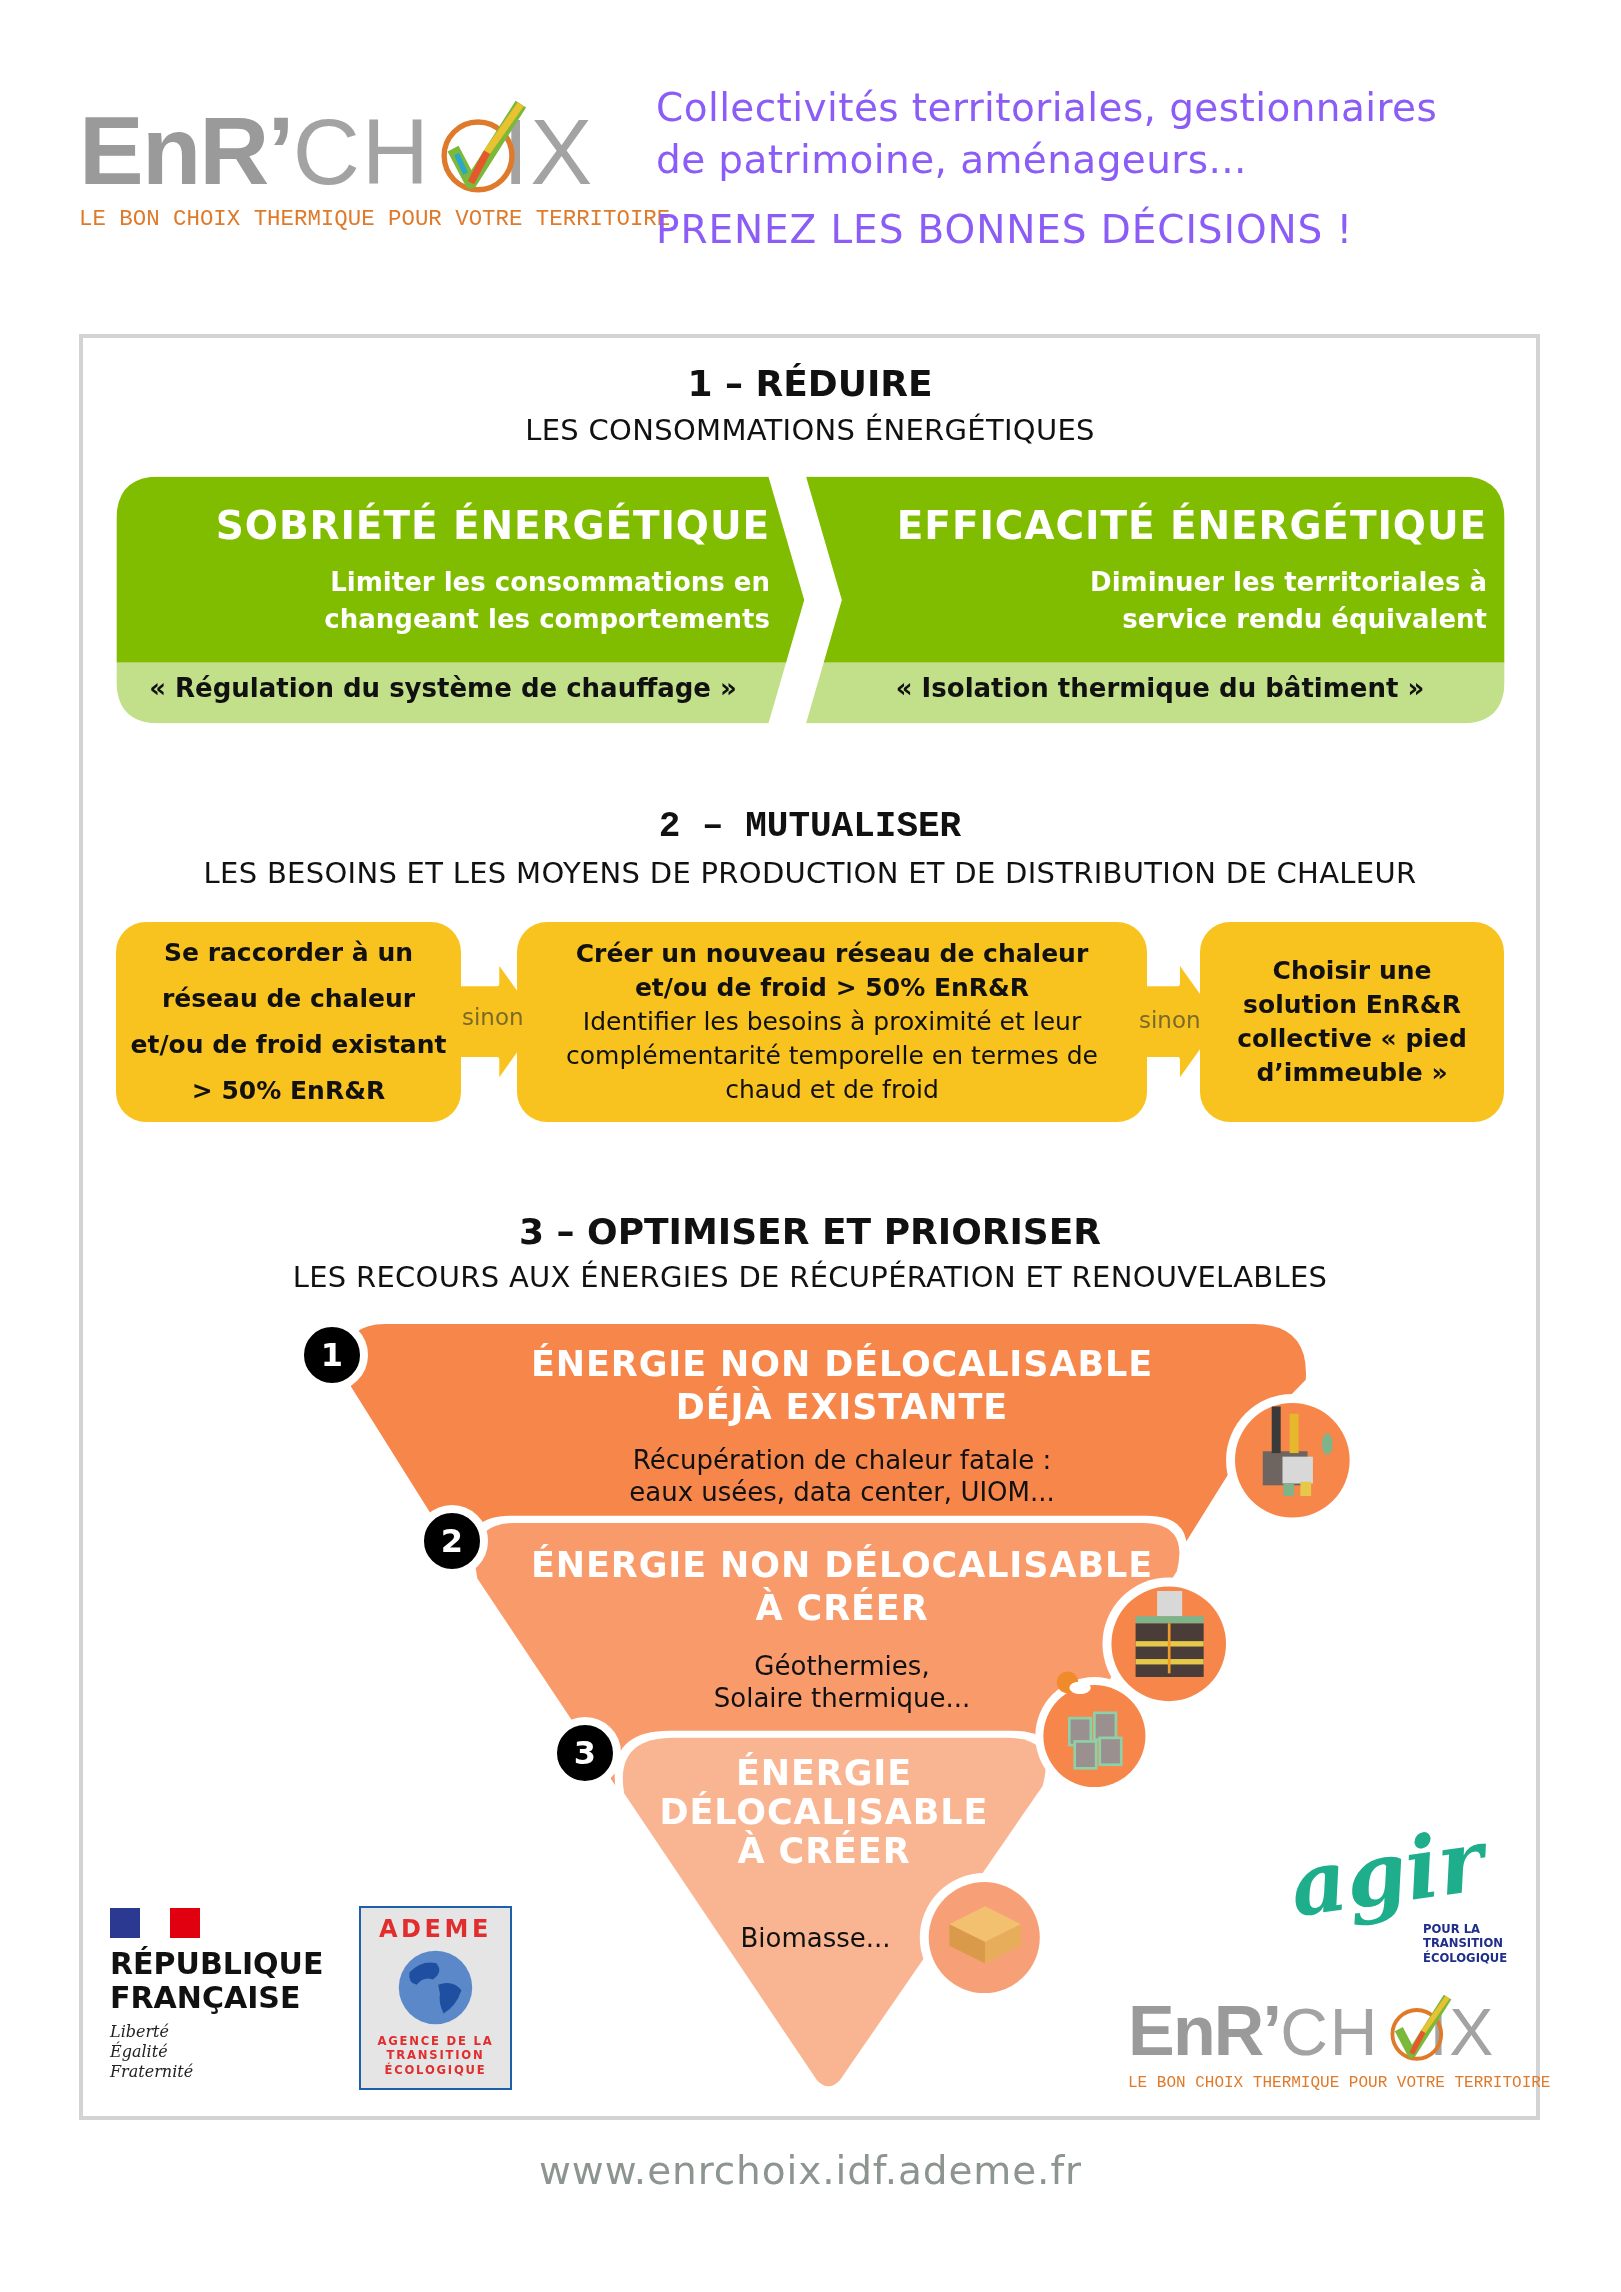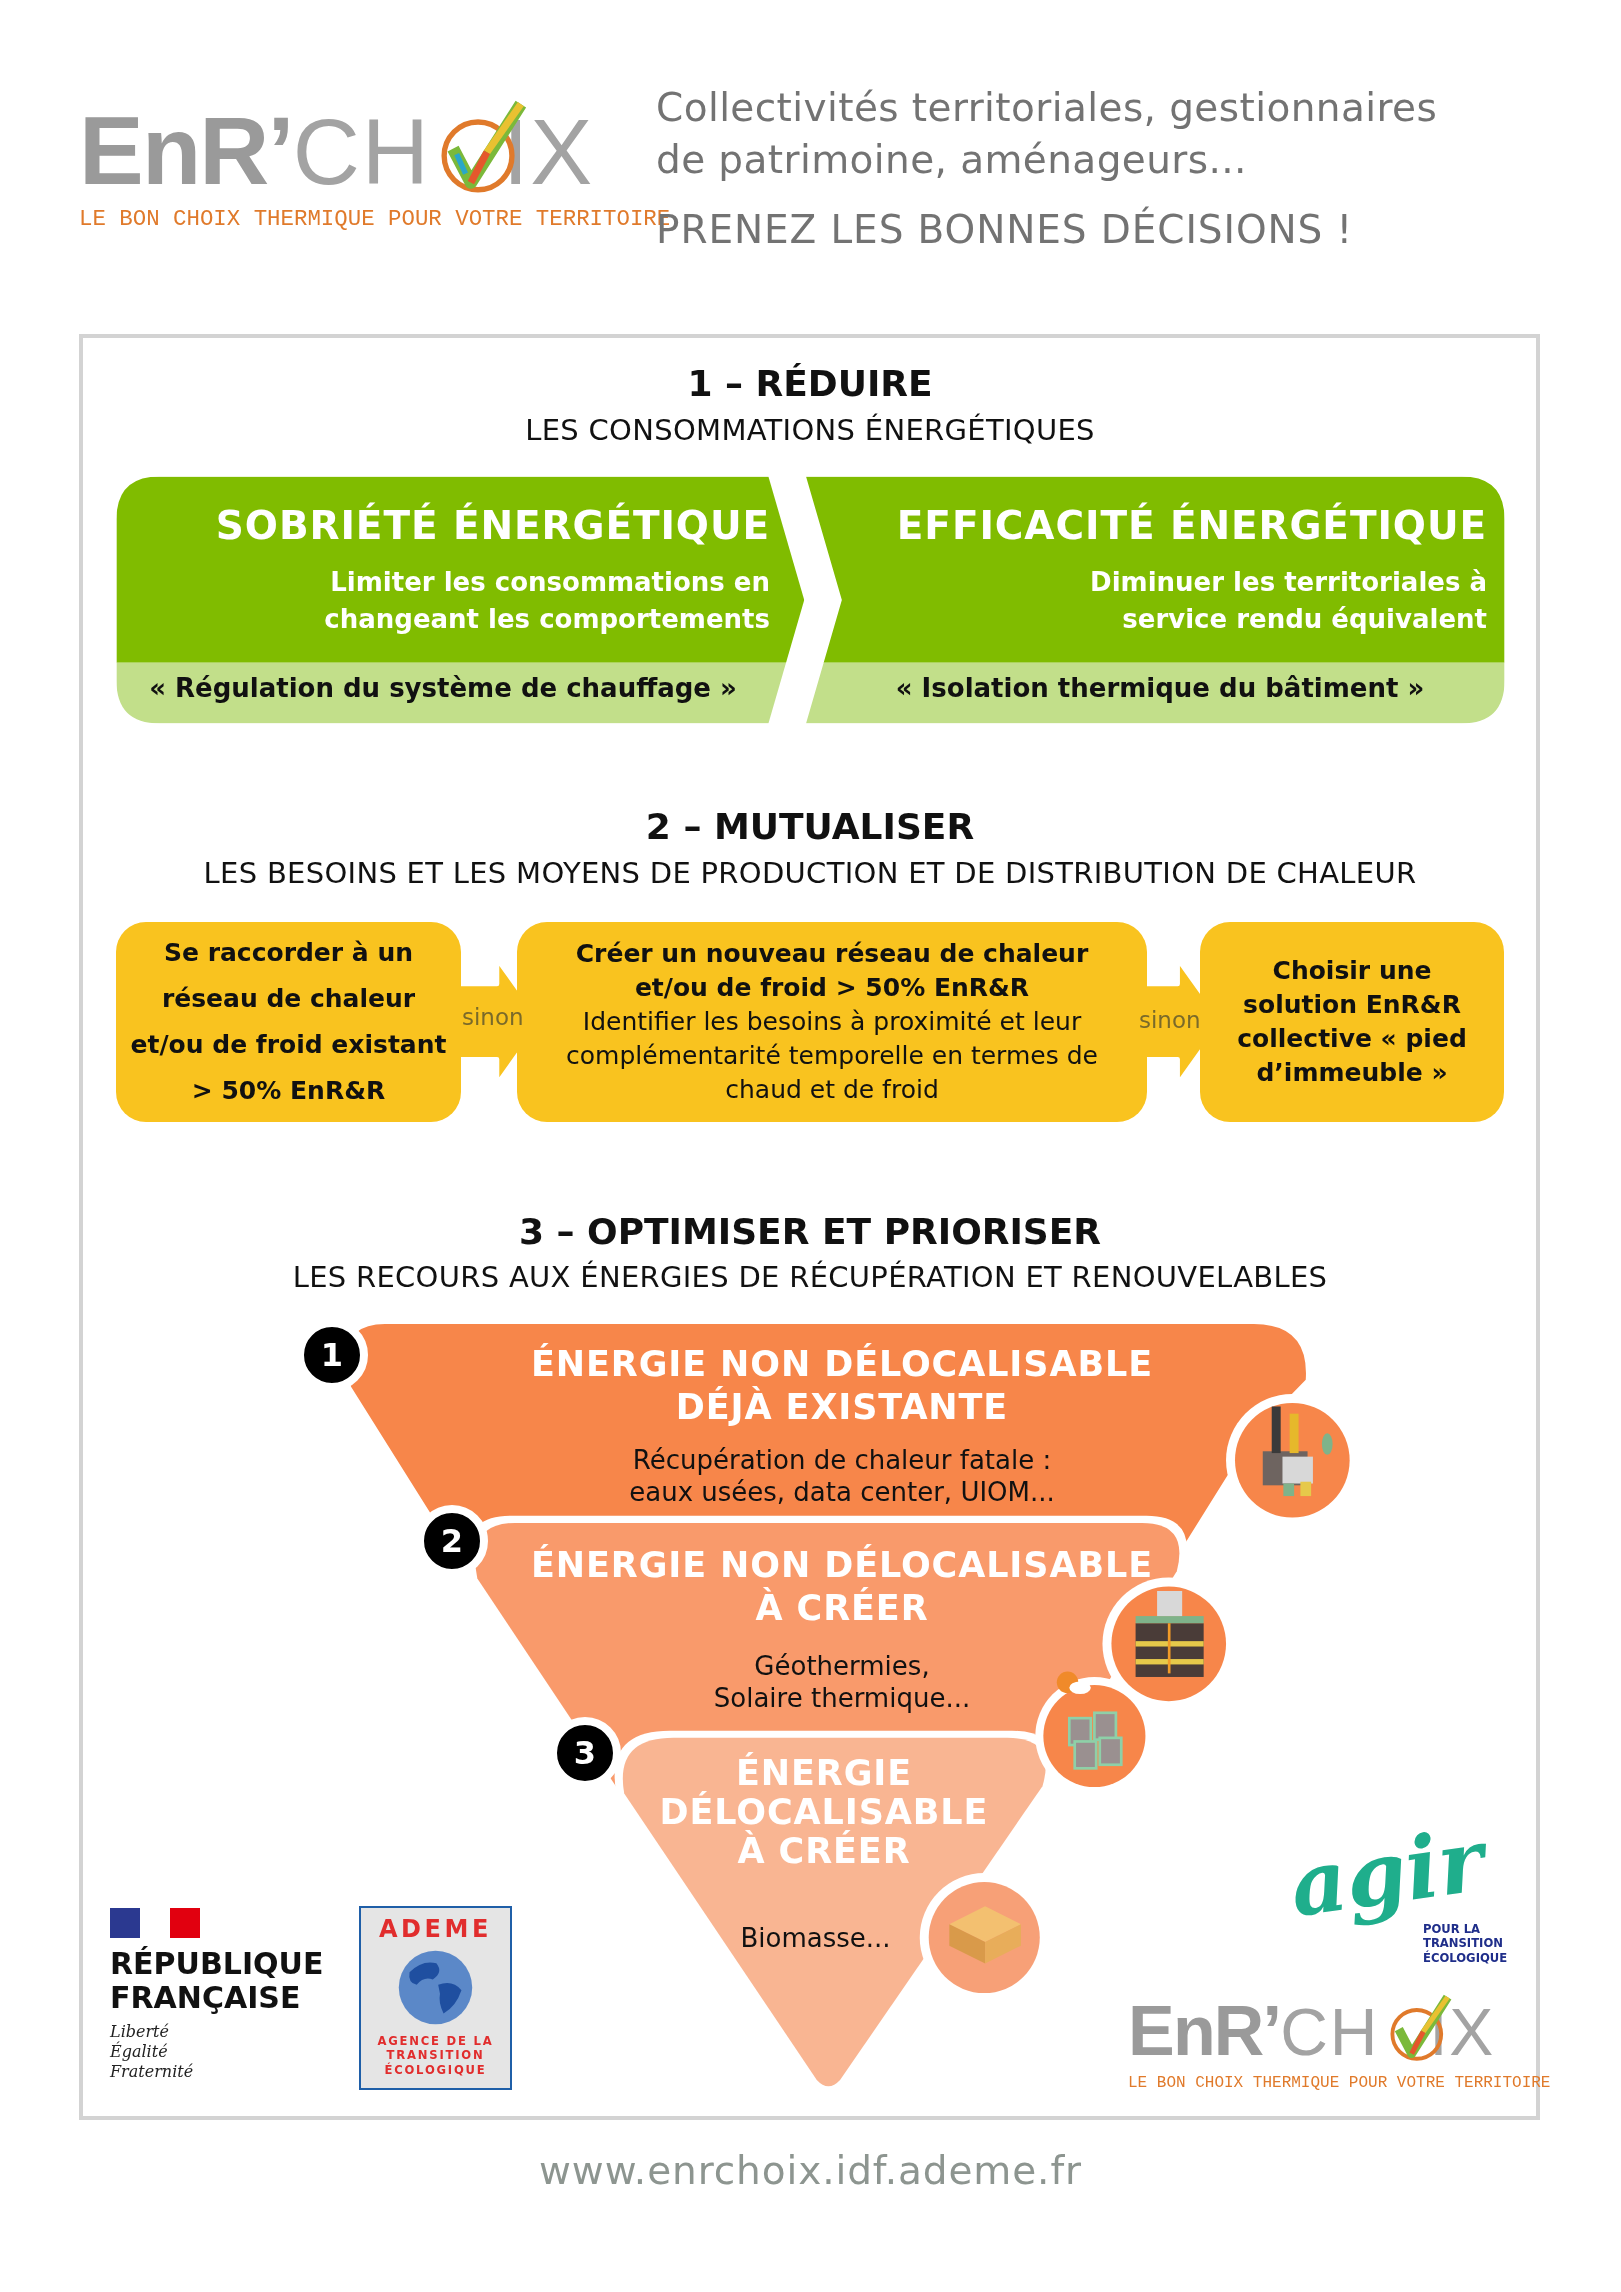--- a/index.html
+++ b/index.html
@@ -3,21 +3,21 @@
 <meta charset="utf-8">
 <style>
   html,body{margin:0;padding:0;background:#fff;}
   body{width:1621px;height:2293px;position:relative;overflow:hidden;font-family:"DejaVu Sans","Liberation Sans",sans-serif;color:#111;}
   .abs{position:absolute;}
   
   .logo{position:absolute;}
   .logo .enr{font-family:"Liberation Sans",sans-serif;font-weight:bold;color:#9a9a9a;letter-spacing:-1.8px;}
   .logo .choix{font-family:"Liberation Sans",sans-serif;font-weight:normal;color:#a3a3a3;letter-spacing:1.8px;}
   .logo .tag{font-family:Liberation Mono, monospace;color:#e07a2b;white-space:nowrap;}
-  .hdr-text{position:absolute;left:656px;top:82px;color:#737373;font-family:"DejaVu Sans",sans-serif;}
+  .hdr-text{position:absolute;left:656px;top:82px;color:#8b5cf6;font-family:"DejaVu Sans",sans-serif;}
   .hdr-text .l1{font-size:39px;line-height:52px;letter-spacing:0.4px;}
   .hdr-text .l3{font-size:39px;line-height:52px;margin-top:18px;letter-spacing:0.9px;}
   
   .frame{position:absolute;left:79px;top:334px;width:1453px;height:1778px;border:4.5px solid #d3d3d3;box-sizing:content-box;}
   .sec-title{position:absolute;left:79px;width:1462px;text-align:center;font-weight:bold;font-size:36px;color:#111;}
   .sec-sub{position:absolute;left:79px;width:1462px;text-align:center;font-size:29px;color:#111;letter-spacing:0.3px;}
   
   .gbox{position:absolute;color:#fff;text-align:right;}
   .gbox .gt{font-weight:bold;font-size:39px;letter-spacing:0.9px;}
   .gbox .gd{font-weight:bold;font-size:26px;line-height:37px;margin-top:16px;}
@@ -86,21 +86,21 @@
 </div>
 <div class="gband" style="left:116px;top:673px;width:654px;">« Régulation du système de chauffage »</div>
 
 <div class="gbox" style="left:833px;top:503px;width:654px;">
   <div class="gt">EFFICACITÉ ÉNERGÉTIQUE</div>
   <div class="gd">Diminuer les territoriales à</div>
   <div class="gd" style="margin-top:0">service rendu équivalent</div>
 </div>
 <div class="gband" style="left:833px;top:673px;width:654px;">« Isolation thermique du bâtiment »</div>
 
-<div class="sec-title" style="top:806px;">2 – MUTUALISER</div>
+<div class="sec-title" style="top:806px;font-family:Liberation Mono, monospace;">2 – MUTUALISER</div>
 <div class="sec-sub" style="top:856px;">LES BESOINS ET LES MOYENS DE PRODUCTION ET DE DISTRIBUTION DE CHALEUR</div>
 
 <svg class="abs" style="left:0;top:896px;" width="1621" height="269" viewBox="0 1000 1810 300">
   <path d="M500 1098 L555 1098 L555 1070 L605 1140 L555 1210 L555 1182 L500 1182 Z" fill="#f9c31f" stroke="#fff" stroke-width="5" stroke-linejoin="round"></path>
   <path d="M1260 1098 L1315 1098 L1315 1070 L1365 1140 L1315 1210 L1315 1182 L1260 1182 Z" fill="#f9c31f" stroke="#fff" stroke-width="5" stroke-linejoin="round"></path>
 </svg>
 
 <div class="ybox" style="left:116px;top:922px;width:345px;height:200px;gap:12px;">
   <div class="b">Se raccorder à un</div>
   <div class="b">réseau de chaleur</div>

